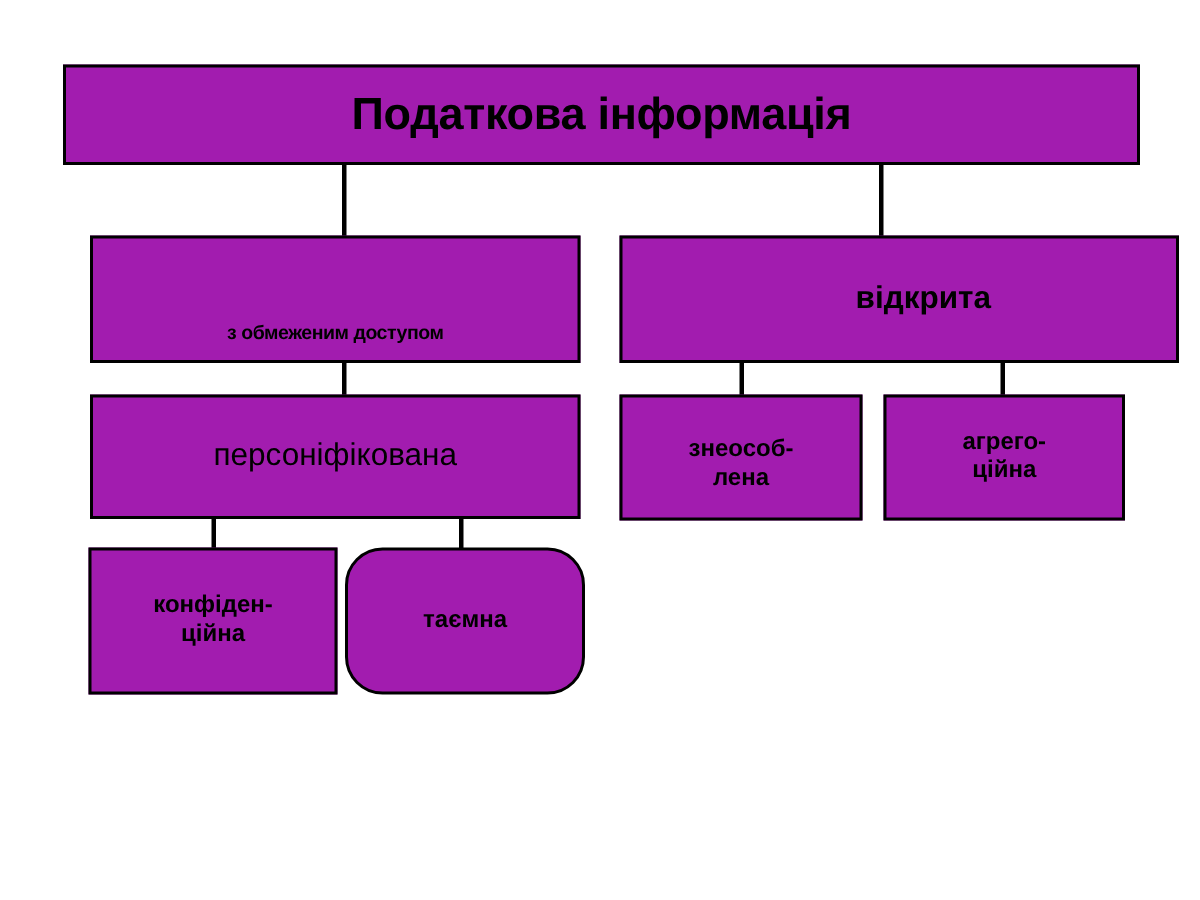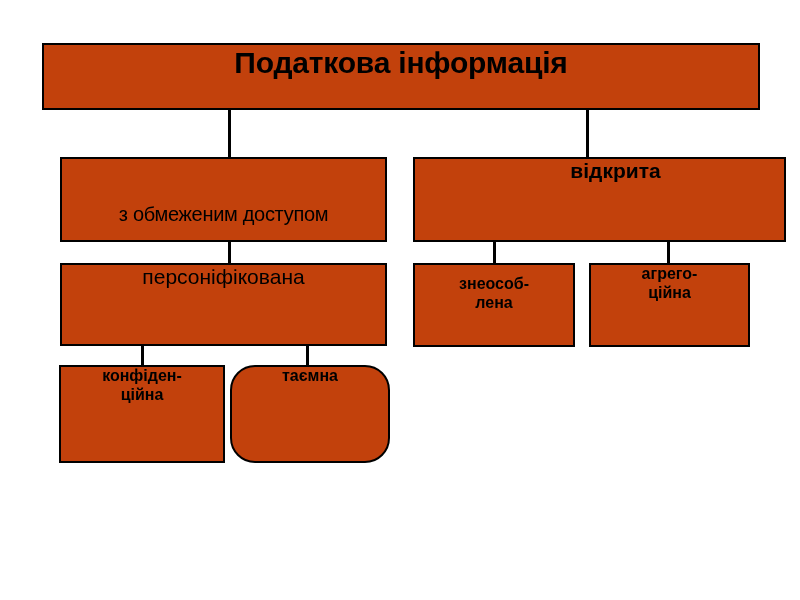--- a/index.html
+++ b/index.html
@@ -15,24 +15,24 @@
   #canvas {
     position: relative;
     width: 800px;
     height: 600px;
     background: #ffffff;
     overflow: hidden;
   }
   .node {
     position: absolute;
     box-sizing: border-box;
-    background: #c2410c;
+    background: #a21caf;
     border: 2px solid #000000;
     display: flex;
-    align-items: flex-start;
+    align-items: center;
     justify-content: center;
     text-align: center;
     color: #000000;
     line-height: 1.18;
     z-index: 2;
   }
   .node .label {
     display: block;
     width: 100%;
     padding: 0 6px;
@@ -45,22 +45,22 @@
   }
   #node-root .label {
     font-size: 30px;
     font-weight: bold;
     letter-spacing: -0.2px;
   }
   #node-restricted {
     left: 60px; top: 157px; width: 327px; height: 85px;
   }
   #node-restricted .label {
-    font-size: 20px;
-    font-weight: normal;
+    font-size: 13px;
+    font-weight: bold;
     letter-spacing: -0.3px;
     margin-top: 44px;
   }
   #node-open {
     left: 413px; top: 157px; width: 373px; height: 85px; padding-left: 32px;
   }
   #node-open .label {
     font-size: 21px;
     font-weight: bold;
   }

